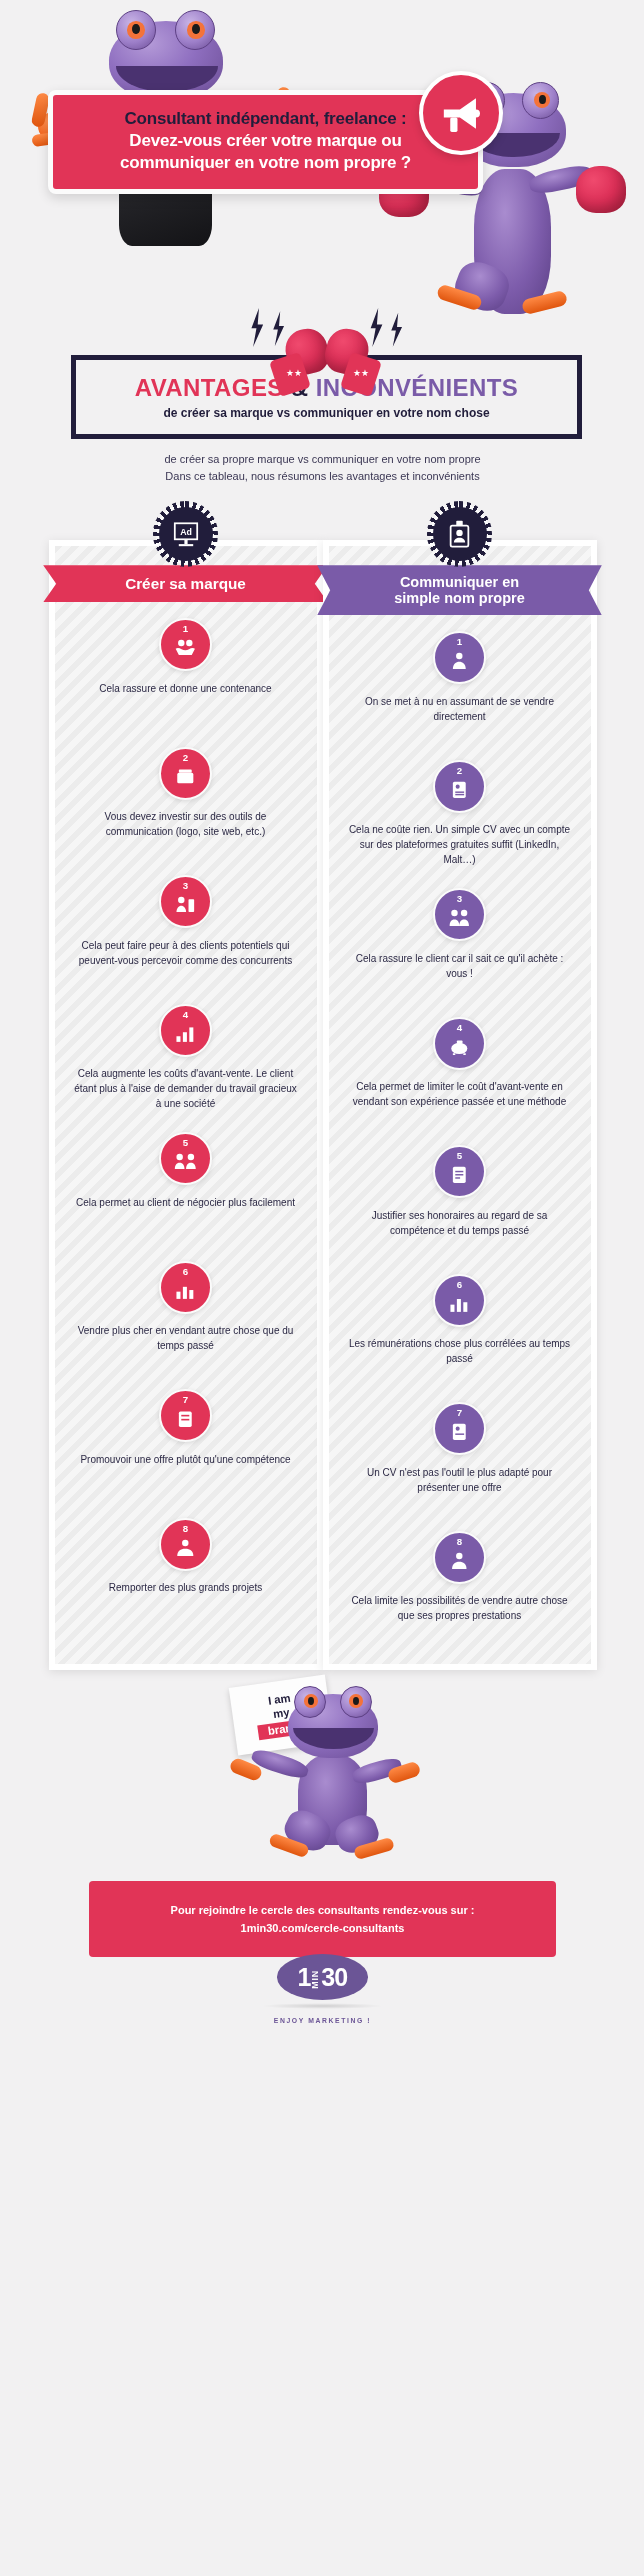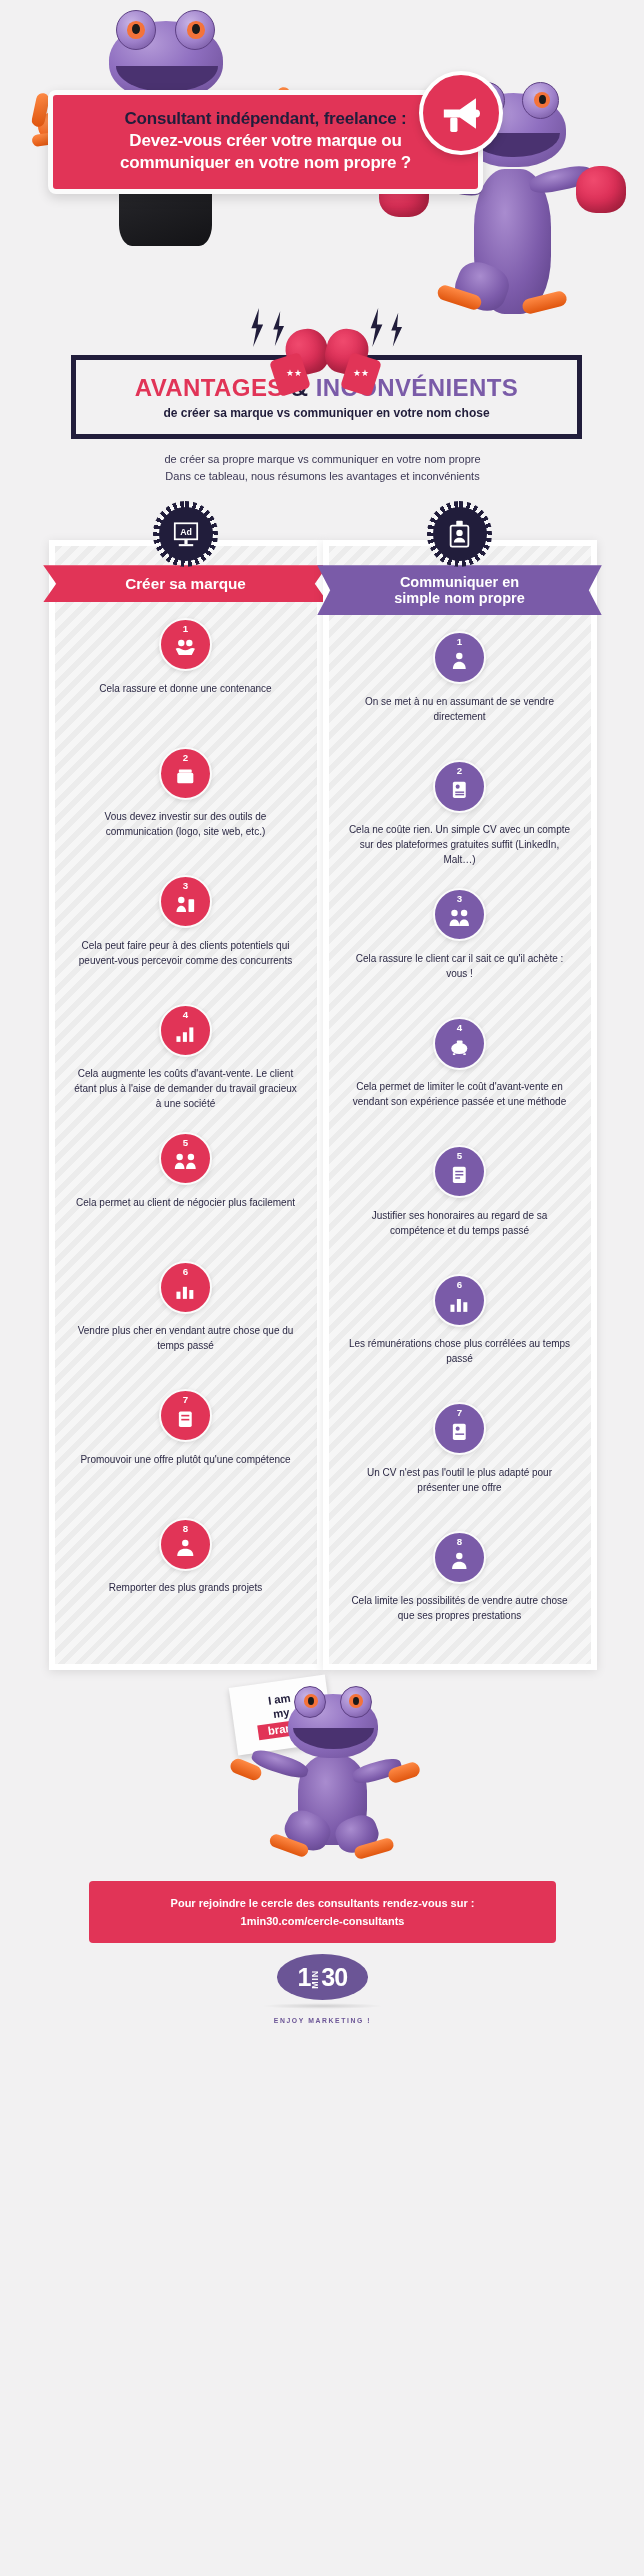--- a/index.html
+++ b/index.html
@@ -349,21 +349,21 @@
     background: #e13457; padding: 1.6px 9.7px;
   }
 
   .cta {
     position: absolute;
     left: 89px;
     top: 211px;
     width: 467px;
     background: #e13457;
     border-radius: 4px;
-    padding: 13px 8px;
+    padding: 20px 8px;
     text-align: center;
     color: #fff;
     font-size: 11px;
     font-weight: bold;
     line-height: 1.65;
   }
 
   .logo-block {
     position: absolute;
     left: 0; right: 0;

